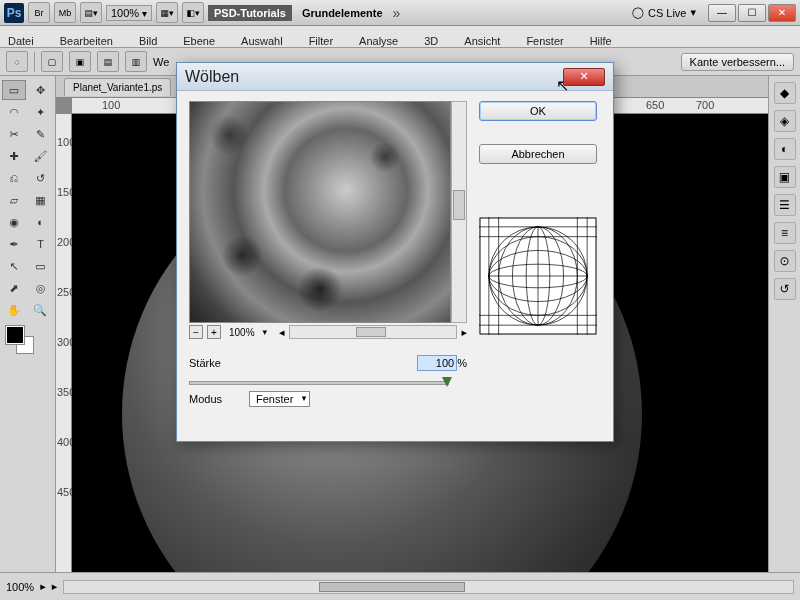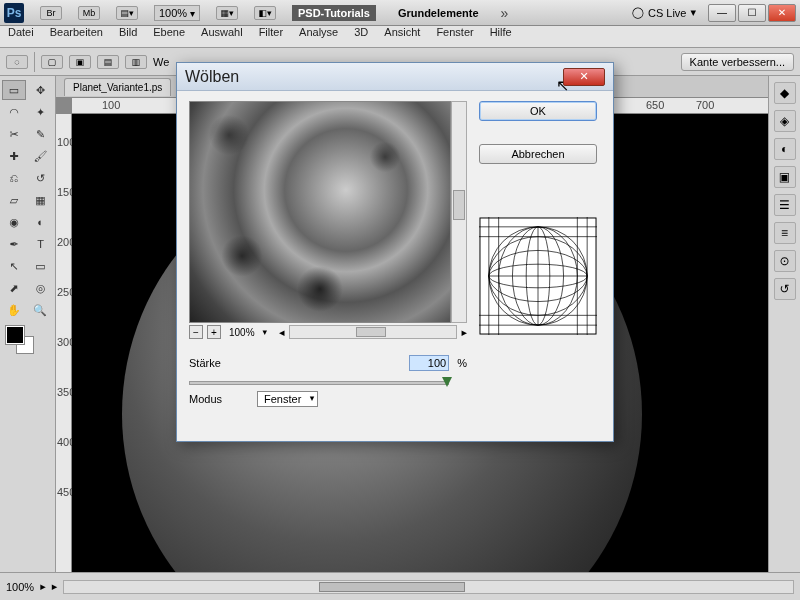--- a/index.html
+++ b/index.html
@@ -1,28 +1,28 @@
 <!DOCTYPE html>
 <html><head>
 <meta charset="utf-8">
 <style>
 * { margin: 0; padding: 0; box-sizing: border-box; font-family: Tahoma, sans-serif; font-size: 11px; }
 body { background: #d6d6d6; width: 800px; height: 600px; overflow: hidden; position: relative; }
-.topbar { height: 26px; background: linear-gradient(#e8e8e8,#c8c8c8); display: flex; align-items: center; padding: 0 4px; gap: 16px; border-bottom: 1px solid #888; }
+.topbar { height: 26px; background: linear-gradient(#e8e8e8,#c8c8c8); display: flex; align-items: center; padding: 0 4px; gap: 4px; border-bottom: 1px solid #888; }
 .ps-icon { width: 20px; height: 20px; background: #08254a; color: #7db7e8; display: flex; align-items: center; justify-content: center; font-weight: bold; font-size: 12px; border-radius: 2px; }
-.tb-btn { width: 22px; height: 14px; background: #d0d0d0; border: 1px solid #999; border-radius: 2px; display: flex; align-items: center; justify-content: center; font-size: 9px; }
+.tb-btn { width: 22px; height: 21px; background: #d0d0d0; border: 1px solid #999; border-radius: 2px; display: flex; align-items: center; justify-content: center; font-size: 9px; }
 .zoom-sel { background: #d0d0d0; border: 1px solid #999; padding: 1px 4px; font-size: 10px; }
 .wslabel { font-weight: bold; padding: 2px 6px; }
 .wslabel.dark { background: #5a5a5a; color: #fff; }
 .arrows { font-size: 14px; color: #444; }
 .cslive { margin-left: auto; display: flex; align-items: center; gap: 4px; }
 .win-btns { display: flex; gap: 2px; margin-left: 8px; }
 .win-btn { width: 28px; height: 18px; border: 1px solid #888; border-radius: 2px; display: flex; align-items: center; justify-content: center; background: linear-gradient(#f0f0f0,#d0d0d0); font-size: 10px; }
 .win-btn.close { background: linear-gradient(#f08070,#d04028); color: #fff; }
-.menubar { height: 22px; background: #e4e4e4; display: flex; align-items: flex-start; padding: 0 8px; gap: 16px; border-bottom: 1px solid #999; }
+.menubar { height: 22px; background: #e4e4e4; display: flex; align-items: flex-end; padding: 0 8px; gap: 26px; border-bottom: 1px solid #999; }
 .menubar span { color: #222; }
 .optbar { height: 28px; background: #d6d6d6; display: flex; align-items: center; padding: 0 6px; gap: 6px; border-bottom: 1px solid #999; }
 .opt-btn { padding: 2px 8px; background: linear-gradient(#f4f4f4,#d8d8d8); border: 1px solid #999; border-radius: 3px; }
 .main { display: flex; height: calc(100% - 26px - 22px - 28px - 28px); }
 .toolbox { width: 56px; background: #d6d6d6; border-right: 1px solid #999; padding: 4px 2px; }
 .tool-grid { display: grid; grid-template-columns: 1fr 1fr; gap: 2px; }
 .tool { width: 24px; height: 20px; background: #d6d6d6; border: 1px solid transparent; display: flex; align-items: center; justify-content: center; font-size: 11px; color: #333; }
 .tool.sel { background: #bbb; border: 1px solid #888; }
 .swatches { margin-top: 6px; position: relative; height: 30px; }
 .sw-fg { position: absolute; width: 18px; height: 18px; background: #000; border: 1px solid #fff; outline: 1px solid #888; top: 0; left: 4px; }
@@ -57,21 +57,21 @@
   radial-gradient(circle at 50% 85%, rgba(0,0,0,0.7) 0%, transparent 10%),
   radial-gradient(circle at 15% 15%, rgba(0,0,0,0.5) 0%, transparent 7%); }
 .vscroll { width:16px; height:222px; background:#e8e8e8; border:1px solid #aaa; margin-left:0; position:relative; }
 .vthumb { position:absolute; top:40%; left:1px; right:1px; height:30px; background:#cfcfcf; border:1px solid #999; }
 .prev-ctrl { display:flex; align-items:center; gap:4px; margin-top:2px; }
 .zm-btn { width:14px; height:14px; border:1px solid #888; background:#e8e8e8; display:flex; align-items:center; justify-content:center; font-size:10px; }
 .zm-val { font-size:10px; padding:0 4px; }
 .hscroll-sm { flex:1; height:14px; background:#e8e8e8; border:1px solid #aaa; position:relative; }
 .hthumb-sm { position:absolute; left:40%; width:18%; top:1px; bottom:1px; background:#cfcfcf; border:1px solid #999; }
 .params { margin-top:16px; }
-.prow { display:flex; align-items:center; gap:8px; margin-bottom:10px; }
+.prow { display:flex; align-items:center; margin-bottom:10px; }
 .prow label { width:60px; }
 .ninput { width:40px; border:1px solid #7a9ccc; background:#cfe6ff; text-align:right; padding:1px 2px; font-size:11px; }
 .slider { width:260px; height:4px; background:#c8c8c8; border:1px solid #999; position:relative; margin-top:2px; margin-bottom:6px; }
 .slider-thumb { position:absolute; right:-4px; top:-5px; width:0; height:0; border-left:5px solid transparent; border-right:5px solid transparent; border-top:10px solid #3a7a3a; }
 .modesel { border:1px solid #888; background:#fff; padding:1px 16px 1px 6px; position:relative; }
 .modesel::after { content:"▾"; position:absolute; right:3px; top:1px; font-size:9px; }
 .right-col { display:flex; flex-direction:column; gap:23px; align-items:stretch; }
 .dlg-btn { padding:3px 0; background:linear-gradient(#f8f8f8,#e0e0e0); border:1px solid #888; border-radius:3px; text-align:center; }
 .dlg-btn.primary { border:1px solid #5a8bd0; box-shadow:0 0 0 1px #aed0f4 inset; }
 .sphere { margin-top:30px; width:118px; height:118px; position:relative; }

